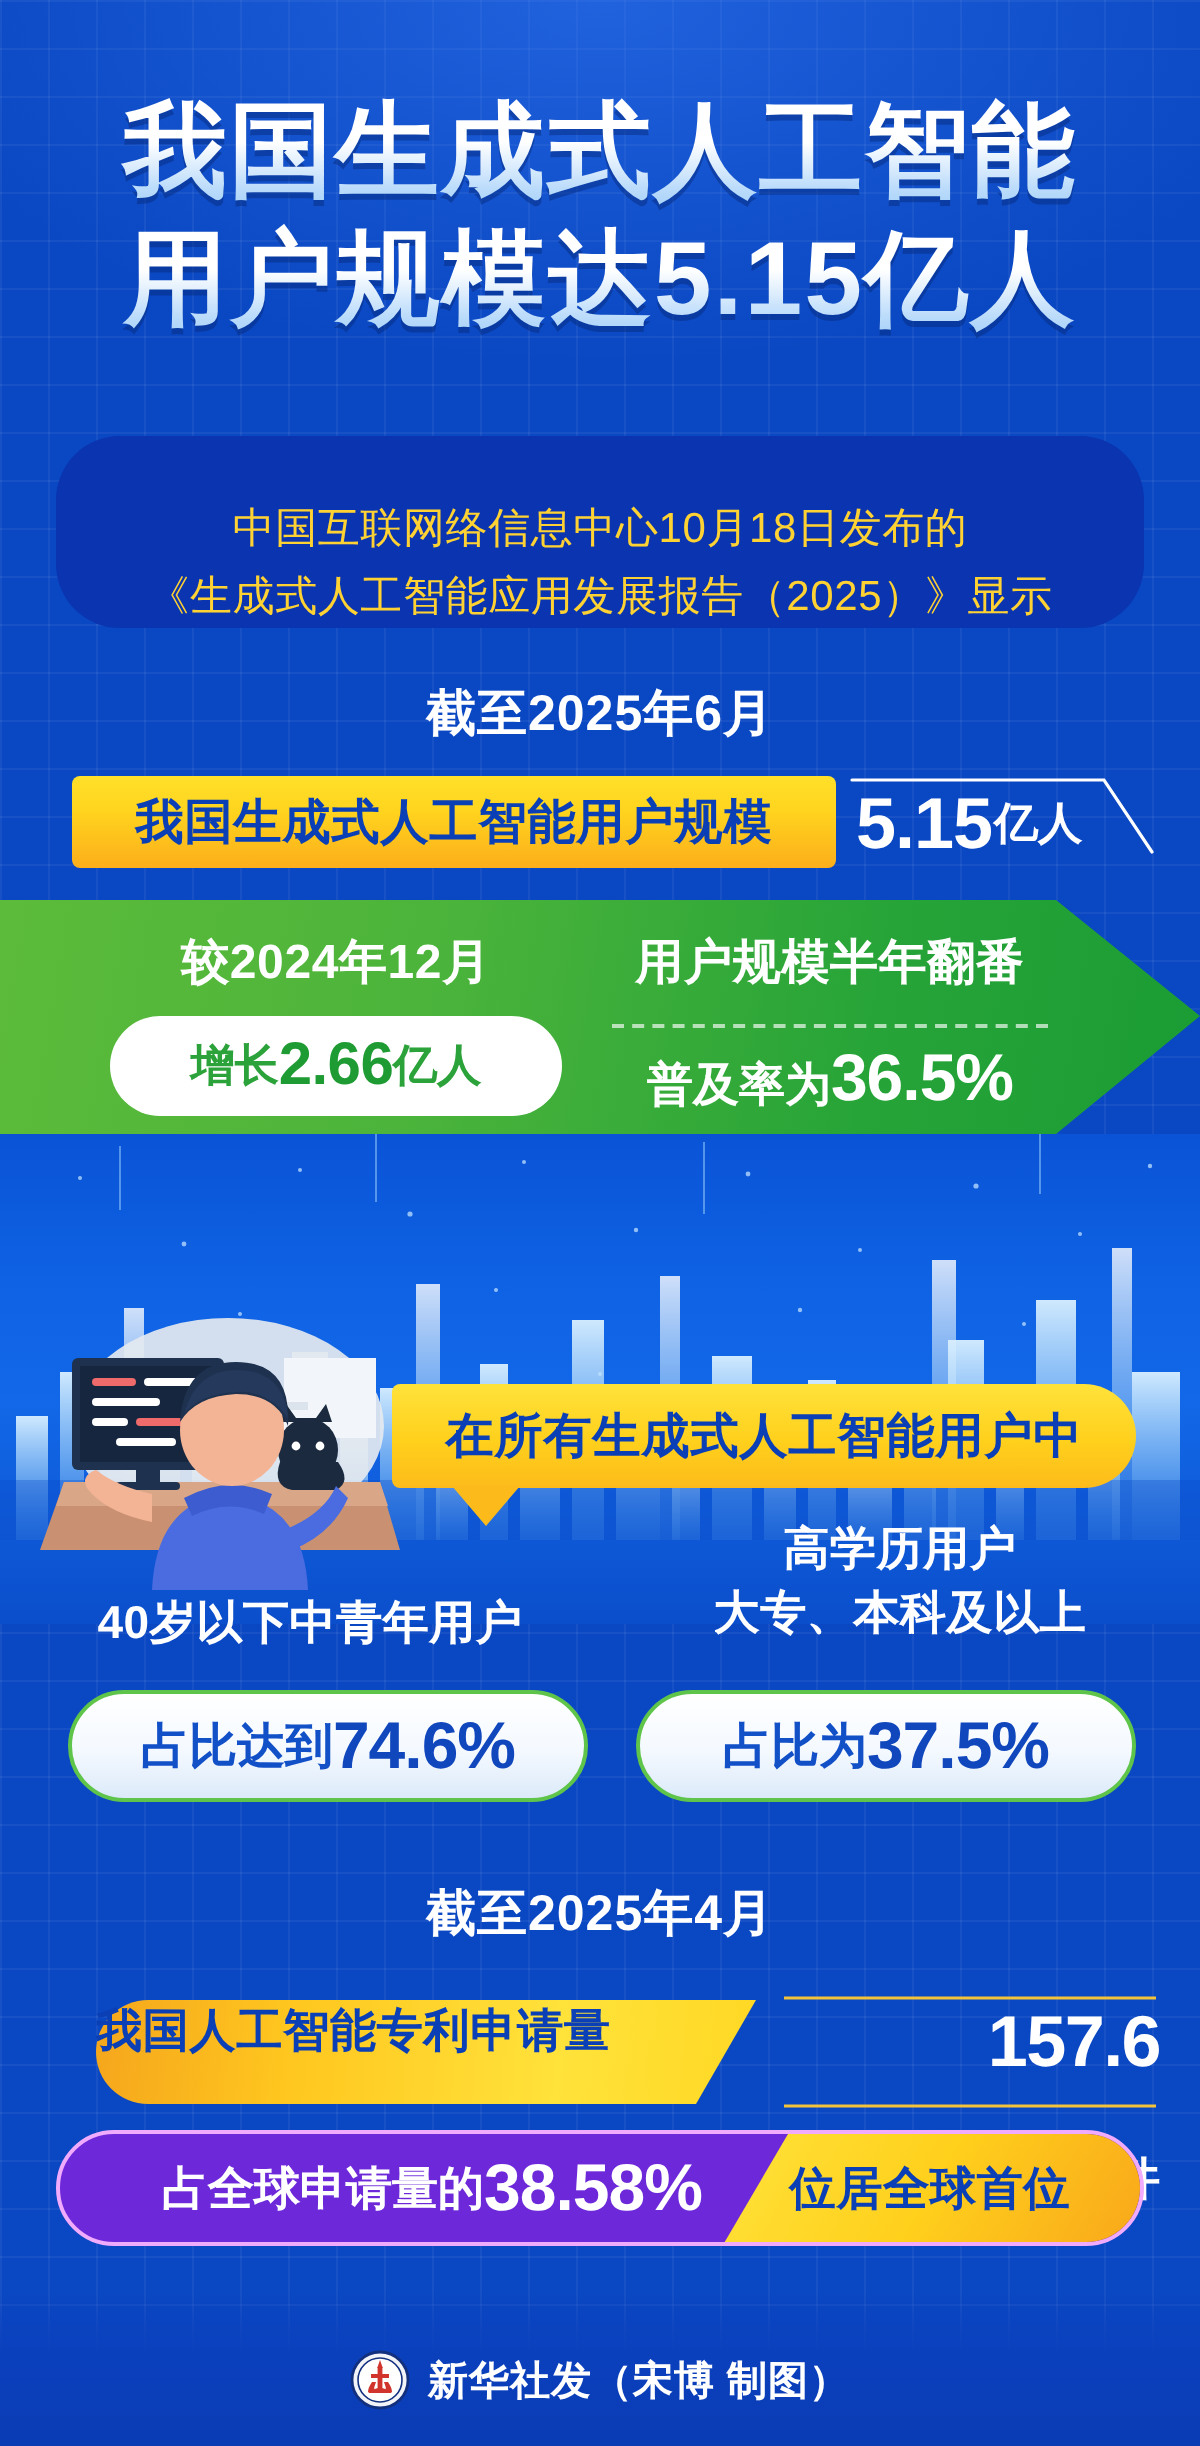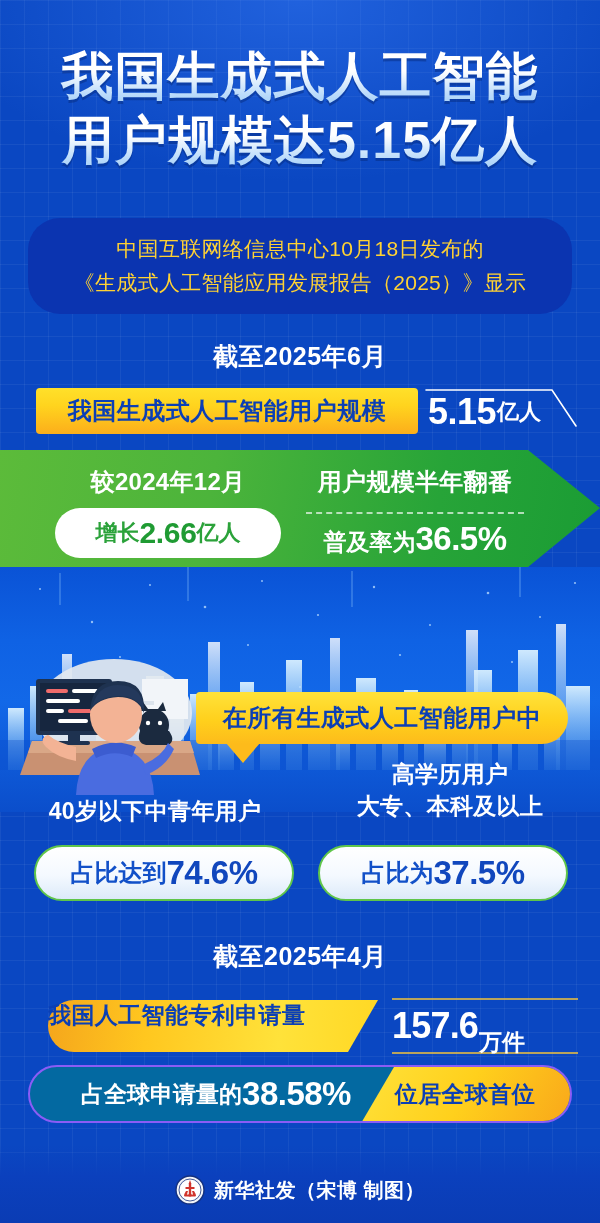--- a/index.html
+++ b/index.html
@@ -35,21 +35,21 @@
     font-size: 52px; font-weight: 700; line-height: 64px;
     letter-spacing: 1px;
     background: linear-gradient(180deg,#ffffff 0%, #ffffff 42%, #bcdcfb 78%, #9ecdf7 100%);
     -webkit-background-clip: text; background-clip: text;
     color: transparent; -webkit-text-fill-color: transparent;
     filter: drop-shadow(0 3px 0 rgba(5,40,120,.45));
   }
   .subtitle-box {
     position:absolute; left:28px; top:218px; width:544px; height:96px;
     background:#0b34b0; border-radius:32px;
-    display:flex; flex-direction:column; align-items:center; justify-content:center;
+    display:flex; flex-direction:column; align-items:center; justify-content:flex-end;
     gap:4px;
   }
   .subtitle-line { color:#ffd233; font-size:21px; line-height:30px; font-weight:500; letter-spacing:.3px;}
 
   
   .sec-date {
     position:absolute; width:600px; text-align:center;
     color:#ffffff; font-size:25px; font-weight:600; letter-spacing:.5px;
   }
   #date1 { top:340px; }
@@ -146,30 +146,30 @@
   .bar-patent-round {
     position:absolute; left:48px; top:1000px; width:330px; height:52px;
     border-radius:26px 0 0 26px;
     background: linear-gradient(95deg,#f5a61c 0%, #ffc71f 30%, #ffe23a 70%, #ffd824 100%);
     clip-path: polygon(0 0, 330px 0, 300px 52px, 0 52px);
   }
   .bar-patent-round span { color:#0b3fb5; font-size:23px; font-weight:700; letter-spacing:.4px; }
 
   .stat-157 {
     position:absolute; left:392px; top:1000px; width:188px; height:52px;
-    display:flex; align-items:center; color:#ffffff; white-space:nowrap;
+    display:flex; align-items:flex-end; color:#ffffff; white-space:nowrap;flex-direction:column;
   }
   .stat-157 .n { font-size:36px; font-weight:700; letter-spacing:-.8px; }
   .stat-157 .u { font-size:23px; font-weight:700; margin-left:1px;margin-top:32px; }
   .line157 { position:absolute; left:390px; top:996px; width:190px; height:60px; }
 
   .pill-global {
     position:absolute; left:28px; top:1065px; width:544px; height:58px;
-    border-radius:29px; border:2px solid #8b5cf6;
-    background:#0369a1; overflow:hidden;
+    border-radius:29px; border:2px solid #f0abfc;
+    background:#6d28d9; overflow:hidden;
     display:flex; 
   }
   .pg-left { flex:0 0 372px; display:flex; align-items:center; justify-content:center; white-space:nowrap; z-index:2;}
   .pg-left .t { color:#ffffff; font-size:23px; font-weight:700; }
   .pg-left .n { color:#ffffff; font-size:33px; font-weight:700; letter-spacing:-.5px; }
   .pg-right {
     position:absolute; right:0; top:0; height:100%; width:210px;
     background: linear-gradient(120deg,#ffe23a 0%, #ffd01c 50%, #f9a81a 100%);
     clip-path: polygon(34px 0, 210px 0, 210px 58px, 0 58px);
     display:flex; align-items:center; justify-content:center;

